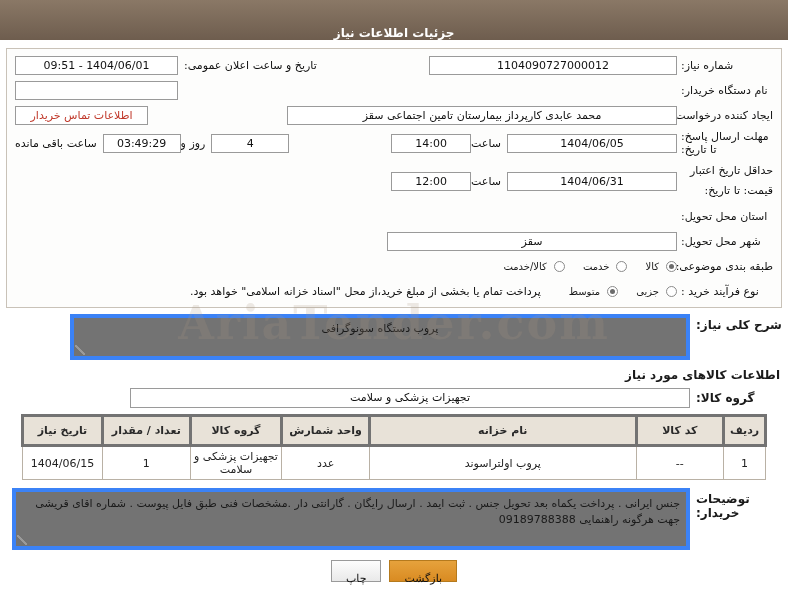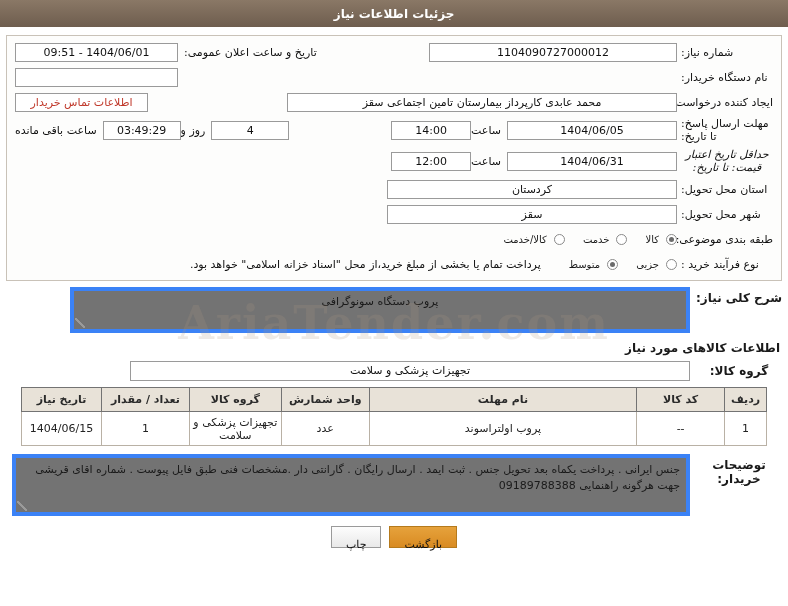--- a/index.html
+++ b/index.html
@@ -9,26 +9,26 @@
     background: #ffffff;
     font-family: "DejaVu Sans", "Liberation Sans", sans-serif;
     font-size: 11px;
     color: #1a1a1a;
     overflow: hidden;
   }
   .page { position: relative; width: 788px; height: 606px; background:#fff; }
 
   
   .header {
-    height: 27px;
+    height: 40px;
     background: #7b6a5a;
     background: linear-gradient(#8a7866, #6e5d4e);
     color: #ffffff;
     display: flex;
-    align-items: center;
+    align-items: flex-end;
     justify-content: center;
     font-size: 12px;
     font-weight: bold;
     letter-spacing: 0;
   }
 
   
   .panel {
     margin: 8px 6px 0 6px;
     border: 1px solid #c9c2b8;
@@ -101,21 +101,21 @@
     width: 5px; height: 5px;
     border-radius: 50%;
     background: #6b6b6b;
   }
   .radio-lbl { font-size: 10px; margin-left: 2px; margin-right: 3px; }
   .gap { width: 16px; }
 
   
   .section2 { margin: 6px 6px 0 6px; position: relative; }
   .sec-row { display:flex; align-items:flex-start; margin-bottom:6px; }
-  .sec-lbl { font-weight: bold; font-size: 12px; width: 92px; text-align: center; padding-top:4px; padding-left:6px;}
+  .sec-lbl { font-weight: bold; font-size: 12px; width: 92px; text-align: left; padding-top:4px; padding-left:6px;}
   .textarea-box {
     border: 4px solid #3b82f6;
     background: #737373;
     height: 46px;
     font-size: 11px;
     padding: 3px 5px;
     text-align: center;
     position: relative;
     line-height: 16px;
   }
@@ -130,23 +130,23 @@
 
   
   table.goods {
     border-collapse: collapse;
     width: 746px;
     margin: 0 auto;
     font-size: 11px;
   }
   table.goods th {
     background: #e8e2d8;
-    border: 1px solid #737373;
+    border: 3px solid #737373;
     font-weight: bold;
-    height: 24px;
+    height: 30px;
     color: #2a2a2a;
   }
   table.goods td {
     border: 1px solid #b9b1a5;
     background: #ffffff;
     text-align: center;
     height: 34px;
     color: #222;
     padding: 2px 3px;
   }
@@ -225,30 +225,29 @@
       <span class="small-note">ساعت</span>
       <div class="fld w-time">14:00</div>
       <span style="flex:1"></span>
       <div class="fld w-days">4</div>
       <span class="small-note">روز و</span>
       <div class="fld w-clock">03:49:29</div>
       <span class="small-note">ساعت باقی مانده</span>
     </div>
 
     <div class="row">
-      <span class="lbl lbl-w1" style="width:96px;line-height:13px;white-space:normal;text-align:center;font-style:italic;">حداقل تاریخ اعتبار قیمت: تا تاریخ:</span>
+      <span class="lbl lbl-w1" style="width:96px;line-height:20px;white-space:normal;text-align:right;">حداقل تاریخ اعتبار قیمت: تا تاریخ:</span>
       <div class="fld w-date">1404/06/31</div>
       <span class="small-note">ساعت</span>
       <div class="fld w-time">12:00</div>
       <span style="flex:1"></span>
     </div>
 
     <div class="row">
       <span class="lbl lbl-w1" style="width:96px;">استان محل تحویل:</span>
-      <div class="fld w-prov">کردستان</div>
       <span style="flex:1"></span>
     </div>
 
     <div class="row">
       <span class="lbl lbl-w1" style="width:96px;">شهر محل تحویل:</span>
       <div class="fld w-city">سقز</div>
       <span style="flex:1"></span>
     </div>
 
     <div class="row">
@@ -302,21 +301,21 @@
     <div class="sec-row" style="align-items:center;">
       <span class="sec-lbl" style="padding-top:0;">گروه کالا:</span>
       <div class="fld" style="flex:1; margin-left:124px; height:20px; line-height:18px;">تجهیزات پزشکی و سلامت</div>
     </div>
 
     <table class="goods">
       <thead>
         <tr>
           <th style="width:42px;">ردیف</th>
           <th style="width:88px;">کد کالا</th>
-          <th style="width:268px;">نام مهلت</th>
+          <th style="width:268px;">نام خزانه</th>
           <th style="width:88px;">واحد شمارش</th>
           <th style="width:92px;">گروه کالا</th>
           <th style="width:88px;">تعداد / مقدار</th>
           <th style="width:80px;">تاریخ نیاز</th>
         </tr>
       </thead>
       <tbody>
         <tr>
           <td>1</td>
           <td>--</td>

